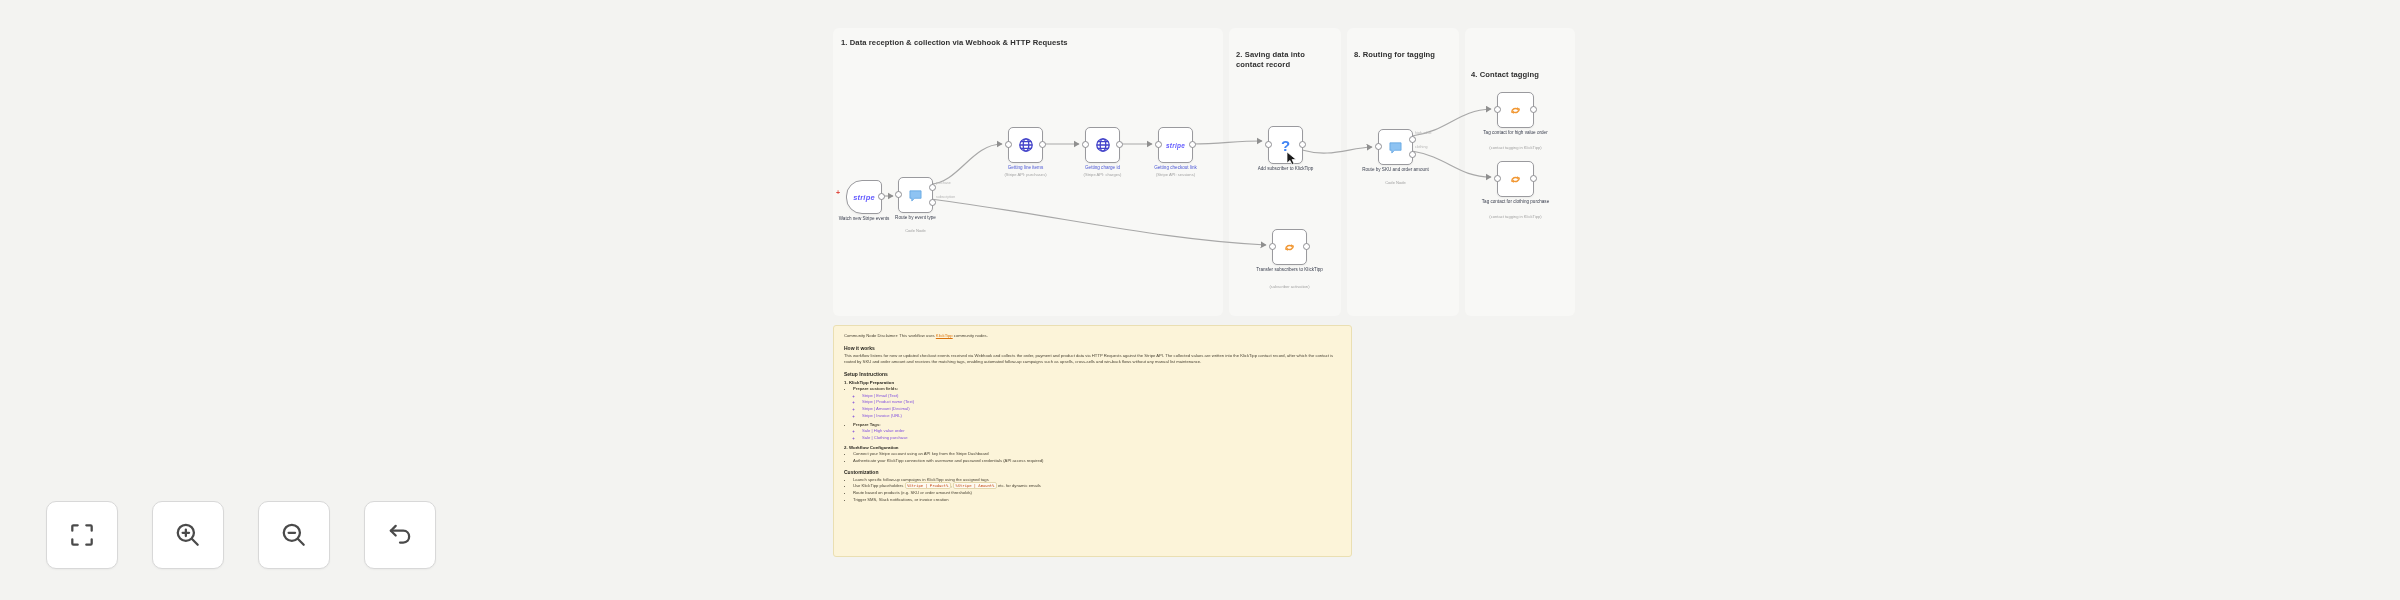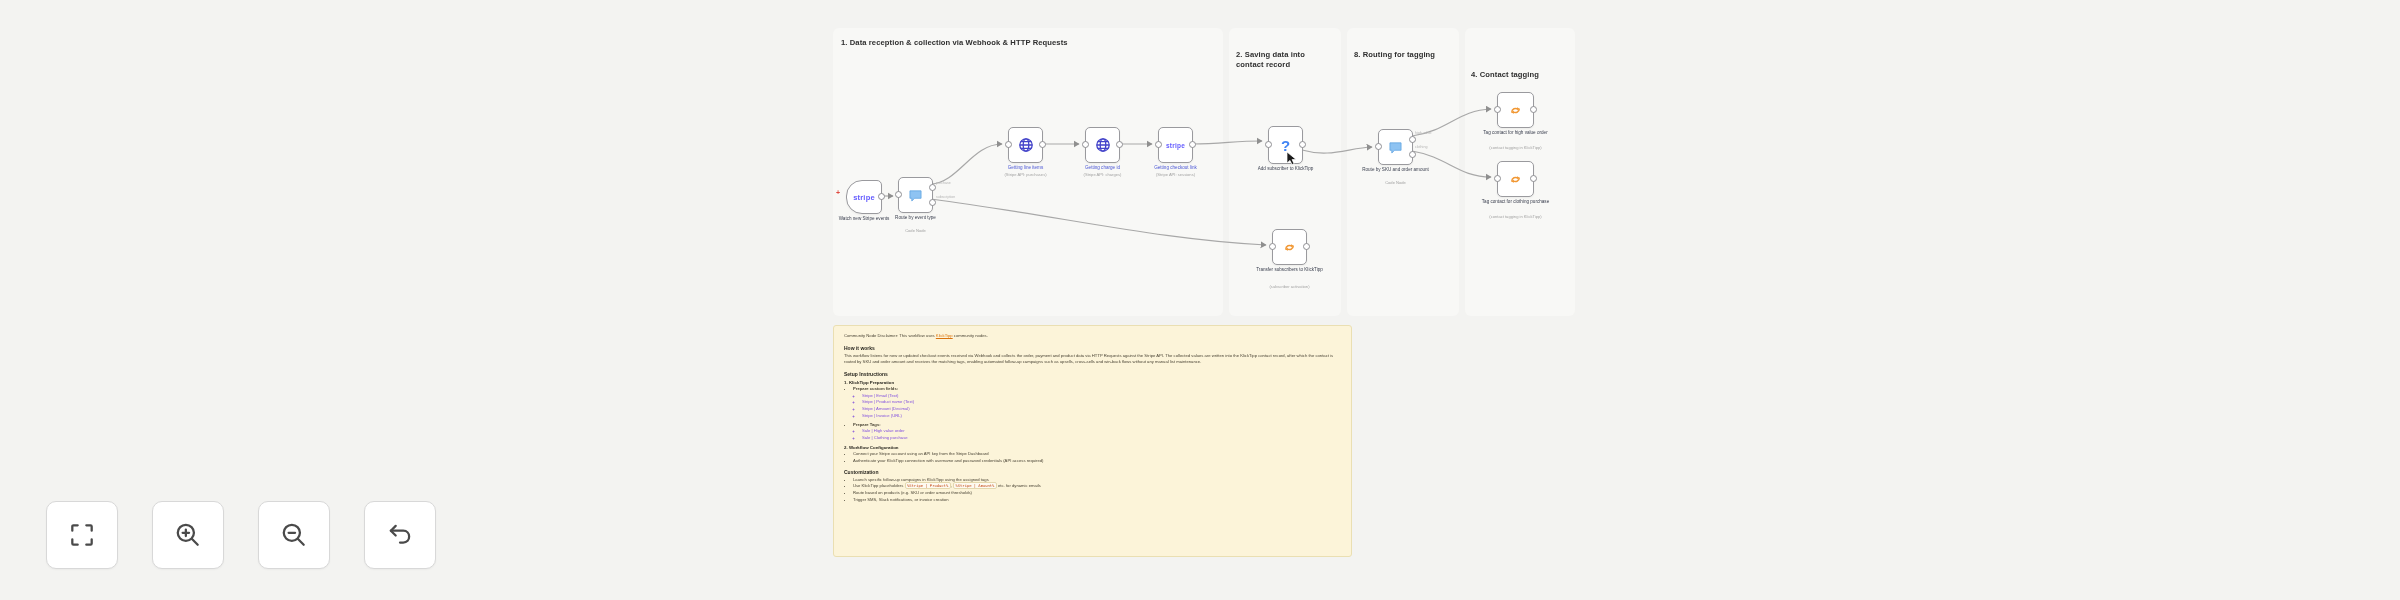--- a/index.html
+++ b/index.html
@@ -17,21 +17,21 @@
   .port{position:absolute;width:5px;height:5px;border-radius:50%;background:#fff;border:1px solid #8f8f93;}
   .port.in{left:-4px;top:13px;}
   .port.out{right:-4px;top:13px;}
   .port.out-a{right:-4px;top:6px;}
   .port.out-b{right:-4px;top:21px;}
   .node-label{position:absolute;top:37px;left:50%;transform:translateX(-50%);width:78px;text-align:center;
               font-size:4.6px;line-height:1.3;color:#3c4150;}
   .node-label.blue{color:#4a56d6;}
   .node-sublabel{position:absolute;left:50%;transform:translateX(-50%);width:82px;text-align:center;
                  font-size:4.1px;line-height:1.3;color:#a3a3a3;}
-  .stripe-word{color:#635bff;font-weight:bold;font-size:7.5px;letter-spacing:.2px;}
+  .stripe-word{color:#635bff;font-weight:bold;font-size:7.5px;letter-spacing:.2px;font-style:italic;}
   .qmark{color:#4285f4;font-weight:bold;font-size:15px;}
   .edge-label{position:absolute;font-size:3.6px;color:#b5b5b5;white-space:nowrap;}
   .red-flag{position:absolute;color:#e0493f;font-size:7px;font-weight:bold;}
 
   
   .sticky{position:absolute;left:833px;top:325px;width:519px;height:232px;background:#fcf4d9;
           border:1px solid #eadfb2;border-radius:3px;box-sizing:border-box;padding:7px 10px;color:#4a4435;}
   .sticky p{margin:0 0 5px 0;font-size:4.2px;line-height:1.55;}
   .sticky h3{margin:4px 0 2px 0;font-size:5px;color:#201e18;}
   .sticky .num-title{font-weight:bold;font-size:4.4px;color:#201e18;margin:3px 0 1.5px 0;}

